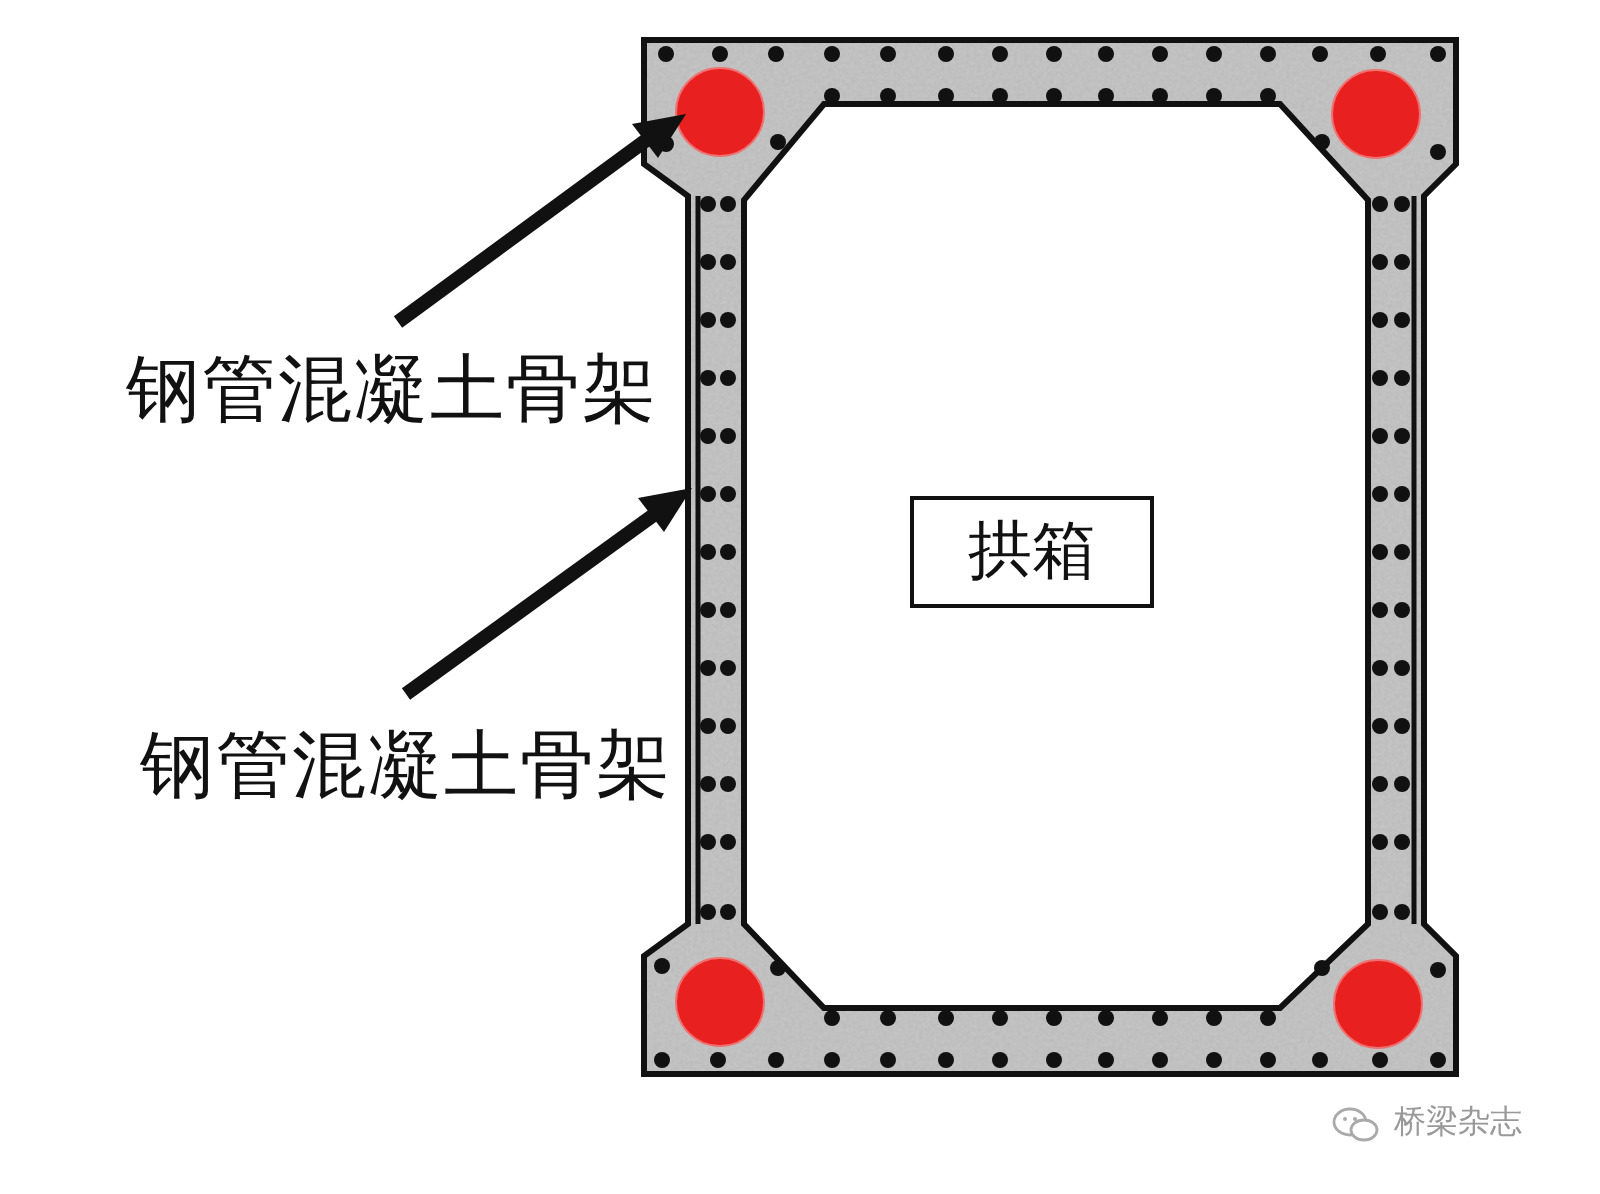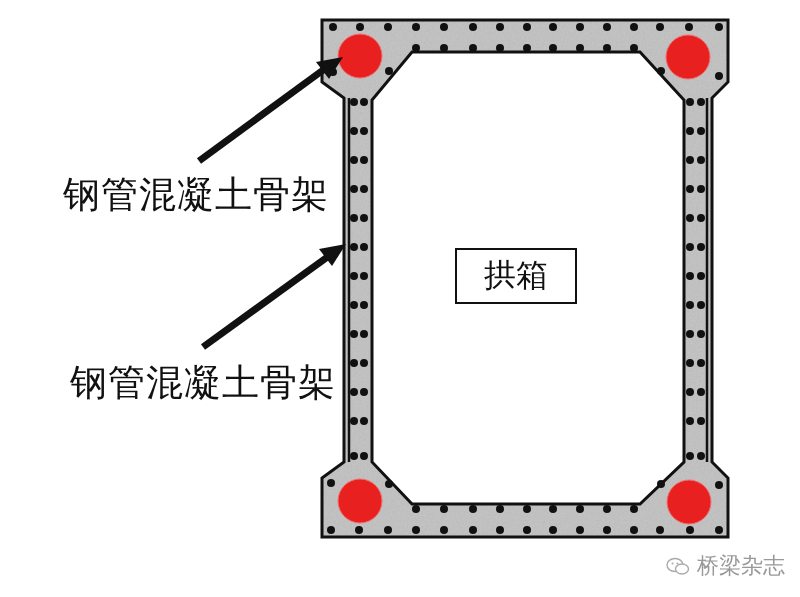--- a/index.html
+++ b/index.html
@@ -1,20 +1,20 @@
 <!DOCTYPE html>
 <html><head>
 <meta charset="utf-8">
 <style>
   html, body { margin:0; padding:0; background:#ffffff; }
   body { width:800px; height:597px; position:relative; overflow:hidden; font-family:"DejaVu Serif","Liberation Serif",serif; }
   #stage { position:absolute; left:0; top:0; width:800px; height:597px; }
   .label { position:absolute; font-size:37px; color:#111; letter-spacing:1px; white-space:nowrap; font-family:"DejaVu Serif","Liberation Serif",serif; }
   .box-label { position:absolute; left:455px; top:248px; width:122px; height:56px; border:2.5px solid #111; background:#fff; box-sizing:border-box; display:flex; align-items:center; justify-content:center; font-size:32px; color:#111; font-family:"DejaVu Serif","Liberation Serif",serif; }
-  .watermark { position:absolute; left:665px; top:551px; display:flex; align-items:center; gap:6px; color:#999; font-size:22px; font-family:"DejaVu Sans","Liberation Sans",sans-serif; }
+  .watermark { position:absolute; left:665px; top:551px; display:flex; align-items:center; gap:6px; color:#999; font-size:16px; font-family:"DejaVu Sans","Liberation Sans",sans-serif; }
 </style>
 </head>
 <body>
 
 <div id="stage">
   <svg width="800" height="597" viewBox="0 0 800 597">
     <defs>
       <filter id="grain" x="0" y="0" width="100%" height="100%">
         <feTurbulence type="fractalNoise" baseFrequency="0.55" numOctaves="2" seed="4" result="n"></feTurbulence>
         <feColorMatrix in="n" type="matrix" values="0 0 0 0 0.5  0 0 0 0 0.5  0 0 0 0 0.5  0 0 0 1.6 -0.35" result="m"></feColorMatrix>

